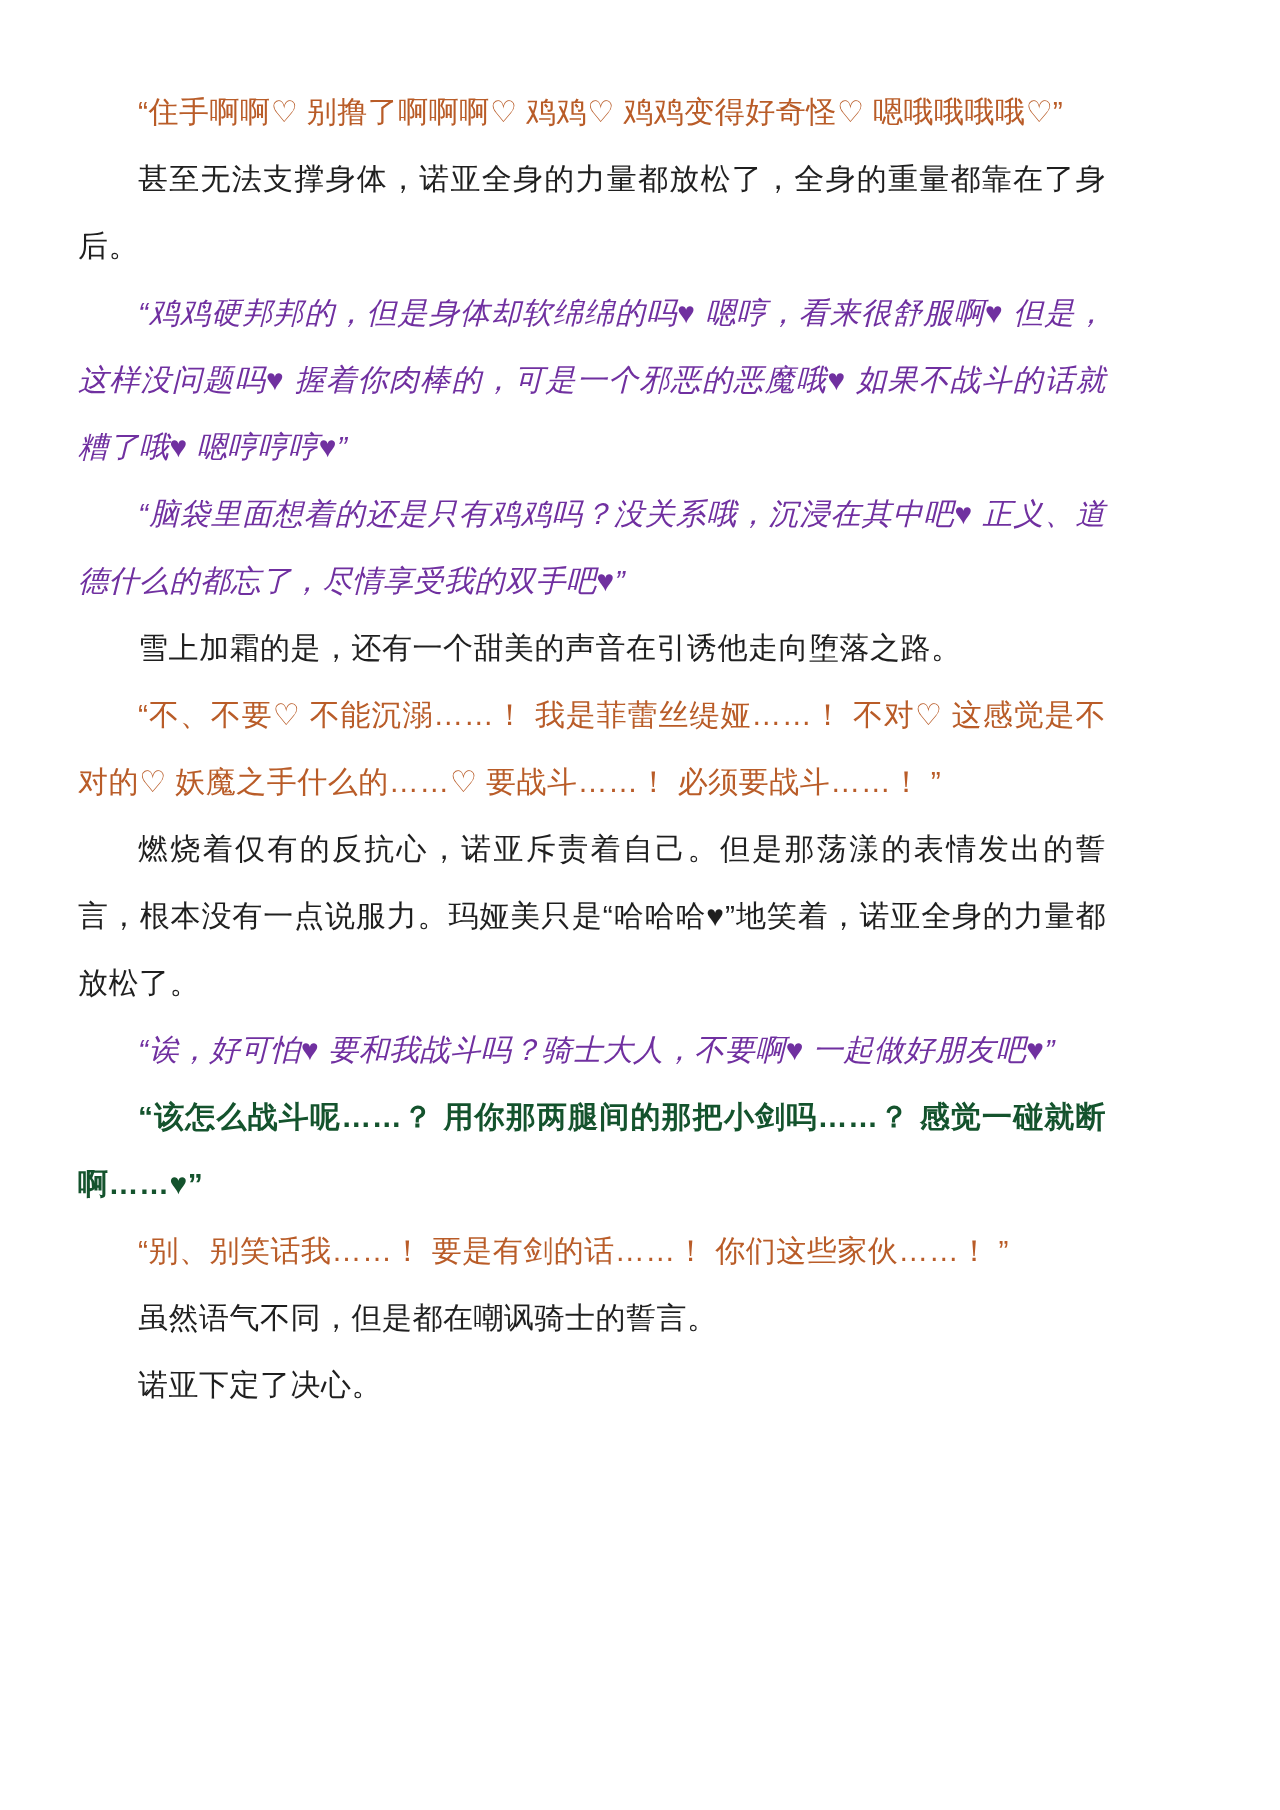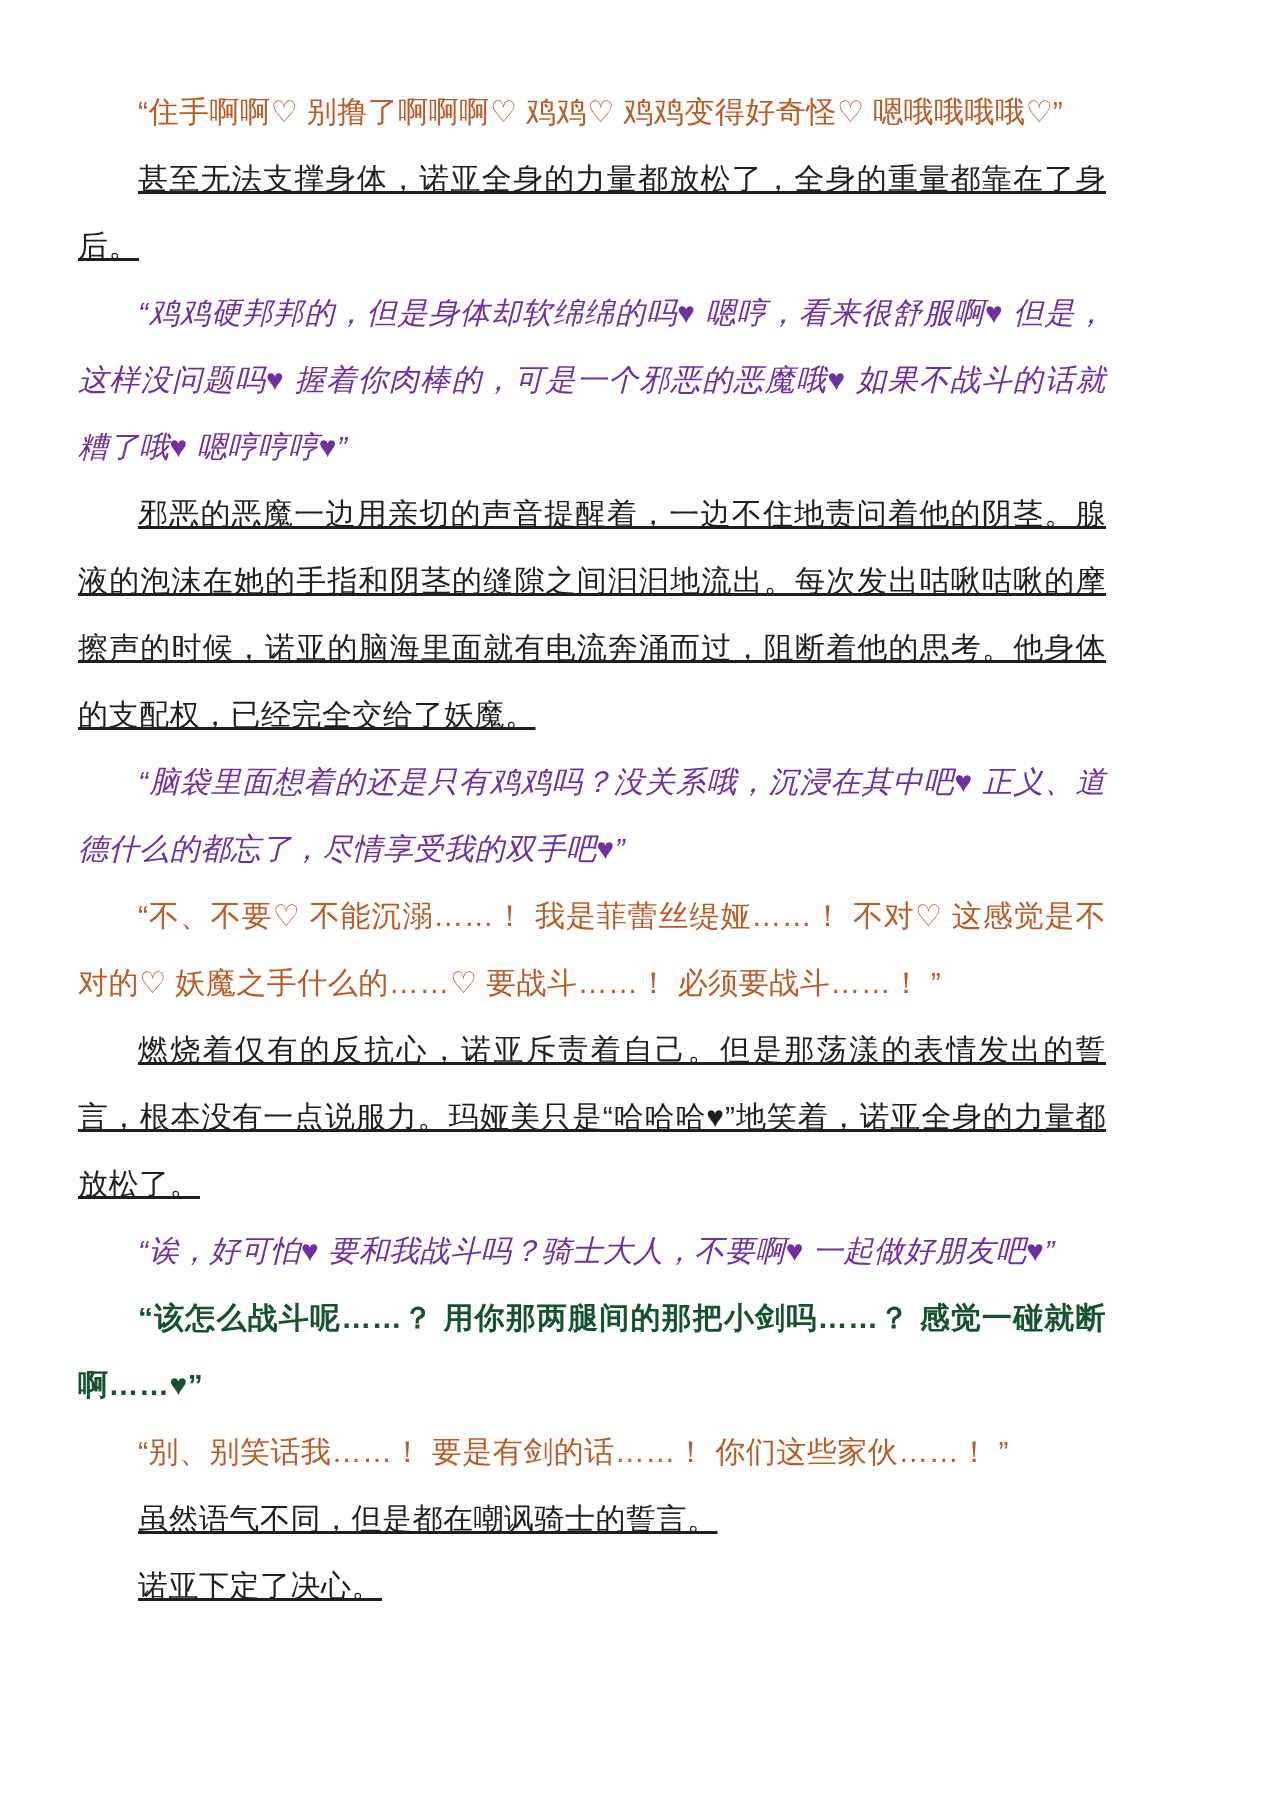--- a/index.html
+++ b/index.html
@@ -26,33 +26,33 @@
     font-size: 30px;
     line-height: 67px;
     text-indent: 2em;
     text-align: justify;
     letter-spacing: 0.5px;
     color: #1f1f1f;
     word-break: break-all;
   }
   .para.orange { color: #b95c28; }
   .para.purple { color: #7030a0; font-style: italic; }
-  .para.narration { color: #1f1f1f; text-decoration: underline; }
+  .para.narration { color: #1f1f1f; }
   .para.narration-bold { color: #14532d; font-weight: 700; }
 </style>
 </head>
 <body>
 
 <div class="page">
   <div>
       <p class="para orange">“住手啊啊♡ 别撸了啊啊啊♡ 鸡鸡♡ 鸡鸡变得好奇怪♡ 嗯哦哦哦哦♡”</p>
       <p class="para narration">甚至无法支撑身体，诺亚全身的力量都放松了，全身的重量都靠在了身后。</p>
       <p class="para purple">“鸡鸡硬邦邦的，但是身体却软绵绵的吗♥ 嗯哼，看来很舒服啊♥ 但是，这样没问题吗♥ 握着你肉棒的，可是一个邪恶的恶魔哦♥ 如果不战斗的话就糟了哦♥ 嗯哼哼哼♥”</p>
-      <p class="para narration">邪恶的恶魔一边用亲切的声音提醒着，一边不住地责问着他的阴茎。腺液的泡沫在她的手指和阴茎的缝隙之间汩汩地流出。每次发出咕啾咕啾的摩擦声的时候，诺亚的脑海里面就有电流奔涌而过，阻断着他的思考。他身体的支配权，已经完全交给了妖魔。</p>
       <p class="para purple">“脑袋里面想着的还是只有鸡鸡吗？没关系哦，沉浸在其中吧♥ 正义、道德什么的都忘了，尽情享受我的双手吧♥”</p>
+      <p class="para narration">雪上加霜的是，还有一个甜美的声音在引诱他走向堕落之路。</p>
       <p class="para orange">“不、不要♡ 不能沉溺……！ 我是菲蕾丝缇娅……！ 不对♡ 这感觉是不对的♡ 妖魔之手什么的……♡ 要战斗……！ 必须要战斗……！ ”</p>
       <p class="para narration">燃烧着仅有的反抗心，诺亚斥责着自己。但是那荡漾的表情发出的誓言，根本没有一点说服力。玛娅美只是“哈哈哈♥”地笑着，诺亚全身的力量都放松了。</p>
       <p class="para purple">“诶，好可怕♥ 要和我战斗吗？骑士大人，不要啊♥ 一起做好朋友吧♥”</p>
       <p class="para narration-bold">“该怎么战斗呢……？ 用你那两腿间的那把小剑吗……？ 感觉一碰就断啊……♥”</p>
       <p class="para orange">“别、别笑话我……！ 要是有剑的话……！ 你们这些家伙……！ ”</p>
       <p class="para narration">虽然语气不同，但是都在嘲讽骑士的誓言。</p>
       <p class="para narration">诺亚下定了决心。</p>
     </div>
 </div>
 

